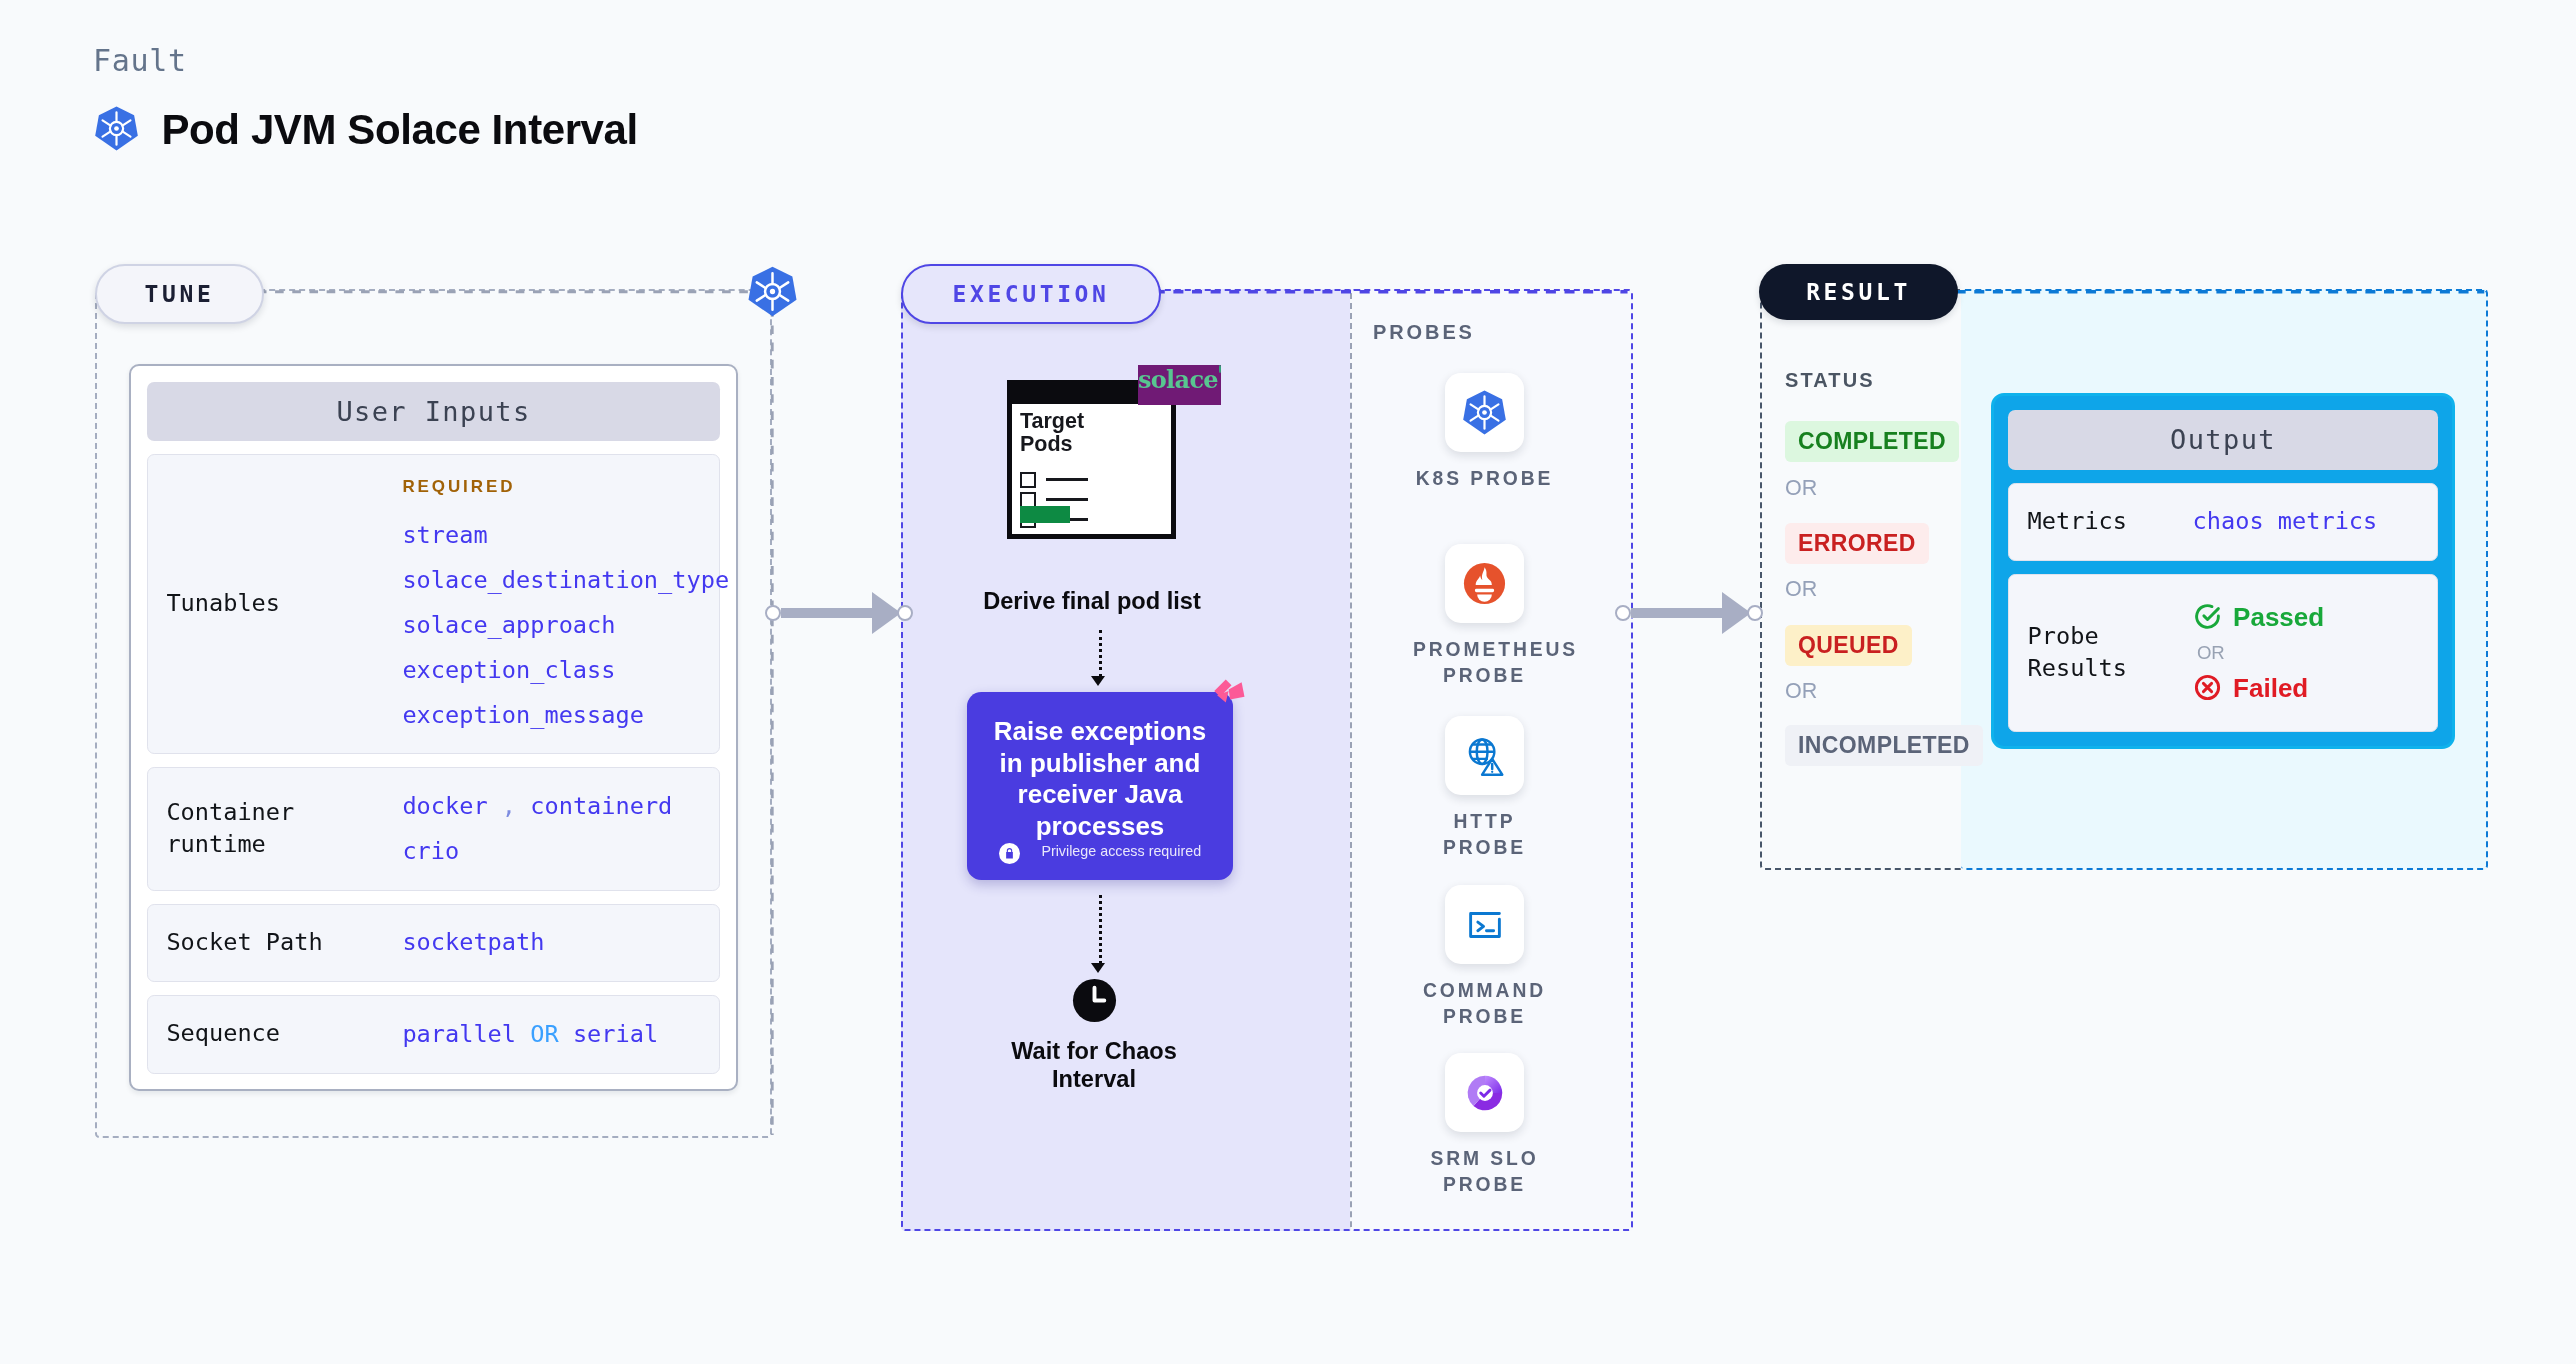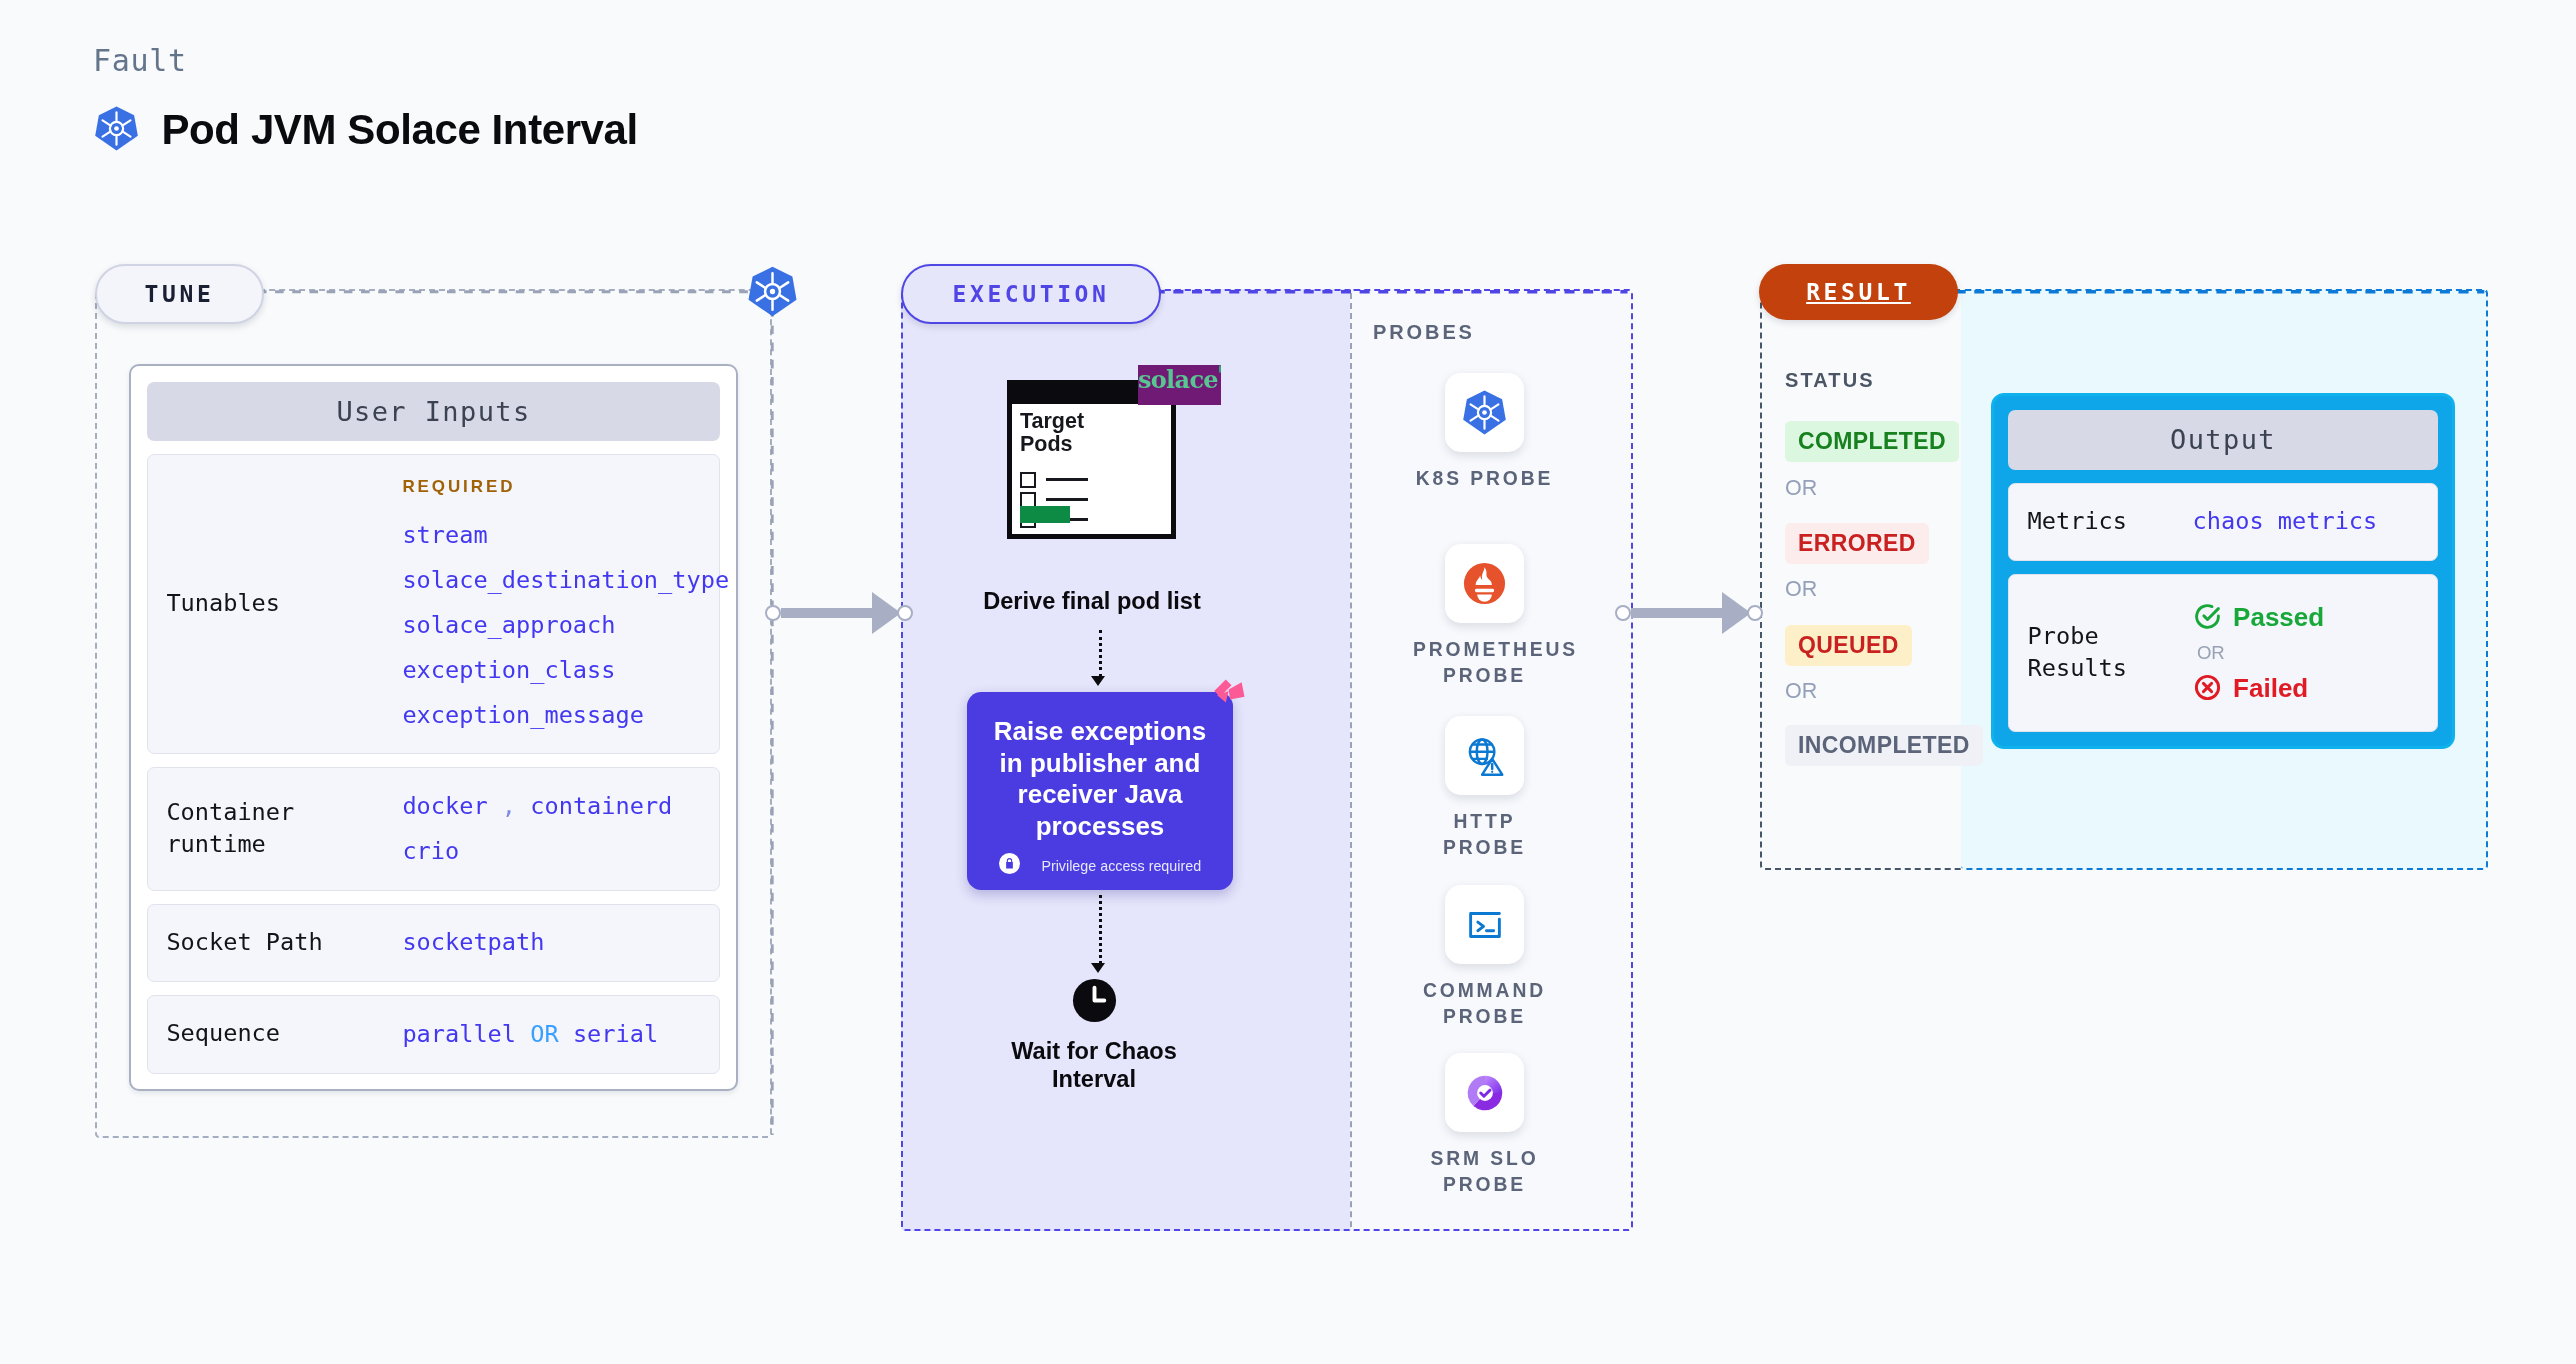--- a/index.html
+++ b/index.html
@@ -33,21 +33,21 @@
   #tune-pill{
     left:95px;top:264px;width:165px;height:56px;
     background:#f4f5fa;border:2.1px solid #cfd3e4;color:#1b1f33;
   }
   #execution-pill{
     left:901px;top:264px;width:256px;height:56px;
     background:#e6e6fb;border:2.9px solid #4f46e5;color:#4f46e5;
   }
   #result-pill{
     left:1759px;top:264px;width:199px;height:56px;
-    background:#c2410c;border:none;color:#ffffff;text-decoration:underline;
+    background:#0f172a;border:none;color:#ffffff;
   }
 
   .dash-box{position:absolute;border-radius:4.3px;}
   #tune-box{
     left:95px;top:289px;width:673px;height:845px;
     border:2.1px dashed #a5adc0;background:transparent;
   }
   #exec-box{
     left:901px;top:289px;width:450px;height:938px;
     border:2.1px dashed #4f46e5;border-right:none;
@@ -130,21 +130,21 @@
   .vdash{position:absolute;width:0;border-left:3.6px dotted #0b0b0f;}
   .vtri{position:absolute;width:0;height:0;border-left:7.9px solid transparent;
     border-right:7.9px solid transparent;border-top:10.7px solid #0b0b0f;}
 
   #action-card{
     position:absolute;left:967px;top:692px;width:266px;
     background:#4a3ce0;border-radius:14.3px;padding:24px 18.6px 15.8px;
     box-sizing:border-box;box-shadow:0 4.3px 11.5px rgba(40,30,140,.25);
   }
   #action-title{color:#ffffff;font-size:26px;font-weight:bold;text-align:center;line-height:1.22;}
-  #action-sub{display:flex;align-items:flex-end;justify-content:center;gap:21px;margin-top:10px;}
+  #action-sub{display:flex;align-items:flex-start;justify-content:center;gap:21px;}
   #action-sub-text{color:#e9e7fb;font-size:14.3px;}
   #lock-badge{width:21.5px;height:21.5px;border-radius:50%;background:#ffffff;
     display:flex;align-items:center;justify-content:center;}
   #litmus-badge{position:absolute;right:-13px;top:-14.3px;width:39px;height:36px;}
 
   #clock-icon{position:absolute;left:1071px;top:977px;width:47px;height:47px;}
 
   
   #probes-title{
     position:absolute;left:1373px;top:321px;font-size:20px;letter-spacing:2.9px;

